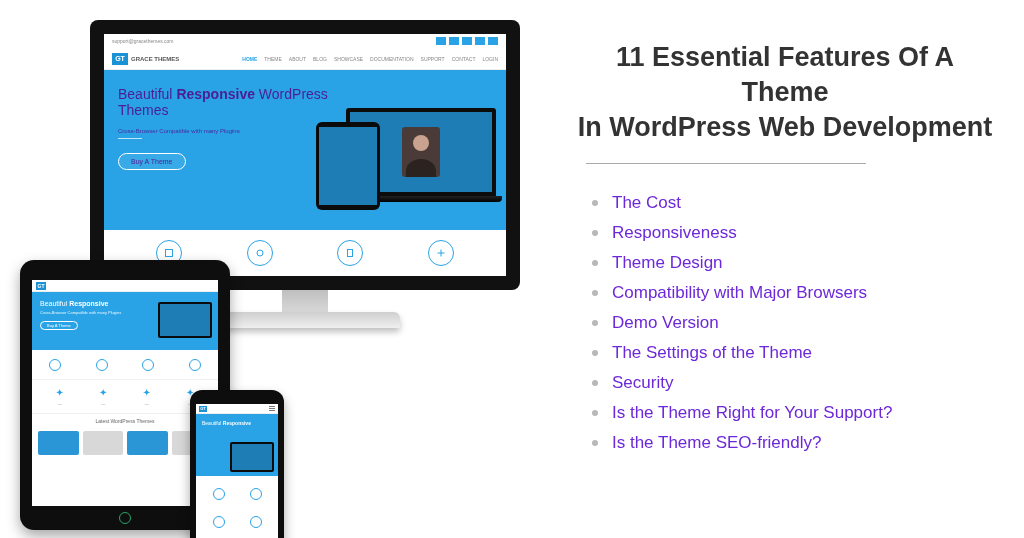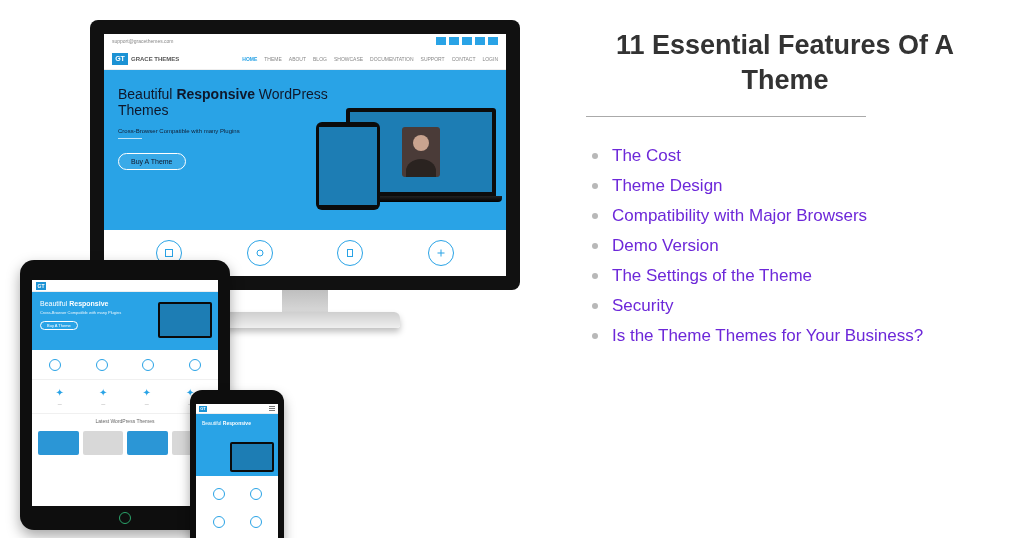--- a/index.html
+++ b/index.html
@@ -18,21 +18,21 @@
     .topstrip .social { display:flex; gap:3px; }
     .topstrip .social span { width:10px; height:8px; background:#29a3e6; }
 
     .navrow { height:22px; background:#fff; border-bottom:1px solid #eee; display:flex; align-items:center; padding:0 8px; gap:6px; }
     .logo { display:flex; align-items:center; gap:3px; }
     .logobox { width:16px; height:12px; background:#1b92d4; color:#fff; font-size:7px; font-weight:bold; display:flex; align-items:center; justify-content:center; }
     .logotext { font-size:6px; color:#555; font-weight:bold; }
     .navlinks { margin-left:auto; display:flex; gap:7px; font-size:5px; color:#888; }
     .navlinks span.active { color:#29a3e6; font-weight:bold; }
 
-    .hero { flex:1; background:#29a3e6; position:relative; padding:16px 14px; color:#0f172a; }
+    .hero { flex:1; background:#29a3e6; position:relative; padding:16px 14px; color:#4c1d95; }
     .hero .h1 { font-size:14px; font-weight:300; }
     .hero .h1 b { font-weight:700; }
     .hero .tagline { font-size:6px; margin-top:10px; opacity:.95; }
     .hero .divider { width:24px; height:1px; background:rgba(255,255,255,.7); margin-top:4px; }
     .hero .cta { display:inline-block; margin-top:14px; border:1px solid #fff; border-radius:11px; padding:4px 12px; font-size:7px; background:rgba(255,255,255,.08); }
 
     .devicepair { position:absolute; right:10px; top:20px; width:180px; height:120px; }
     .dp-lap { position:absolute; right:0; bottom:8px; width:150px; }
     .dp-lap .dp-scr { height:88px; background:#0c0c0c; border-radius:3px 3px 0 0; padding:4px; }
     .dp-lap .dp-scr > div { width:100%; height:100%; background:#1d7db4; display:flex; align-items:center; justify-content:center; }
@@ -77,21 +77,21 @@
     .phone .pnav .mbtn { margin-left:auto; width:6px; height:5px; display:flex; flex-direction:column; justify-content:space-between; }
     .phone .pnav .mbtn span { height:1px; background:#777; }
     .phone .phero { height:62px; background:#29a3e6; position:relative; padding:6px; color:#fff; }
     .phone .phero .ptxt { font-size:5px; }
     .phone .phero .pdev { position:absolute; right:4px; bottom:4px; width:44px; height:30px; background:#0a0a0a; border-radius:2px; padding:2px; }
     .phone .phero .pdev > div{ width:100%; height:100%; background:#1d7db4; }
     .phone .picons { flex:1; display:grid; grid-template-columns:1fr 1fr; gap:4px; padding:6px; place-items:center; }
     .phone .picons span { width:12px; height:12px; border:1px solid #29a3e6; border-radius:50%; }
 
     
-    .rightcol { position:absolute; left:570px; top:28px; width:430px; color:#3f3f3f; }
+    .rightcol { position:absolute; left:570px; top:40px; width:430px; color:#3f3f3f; }
     .title { font-size:27px; font-weight:600; line-height:1.3; color:#333; text-align:center; }
     .hr { width:280px; height:1px; background:#aaa; margin:18px 0 24px 16px; }
     ul.features { list-style:none; padding-left:22px; }
     ul.features li { position:relative; font-size:17px; color:#6d28d9; padding:5px 0 5px 20px; }
     ul.features li::before { content:""; position:absolute; left:0; top:12px; width:6px; height:6px; background:#b8b8b8; border-radius:50%; }
   </style>
 </head>
 <body>
 
 <div class="stage">
@@ -248,24 +248,27 @@
         </div>
     </div>
 
   </div>
 
 </div>
 
 <div class="rightcol">
   <div class="title">
     <span>11 Essential Features Of A Theme</span><br>
+    <span>In WordPress Web Development</span>
   </div>
   <div class="hr"></div>
   <ul class="features">
     <li>The Cost</li>
+    <li>Responsiveness</li>
     <li>Theme Design</li>
     <li>Compatibility with Major Browsers</li>
     <li>Demo Version</li>
     <li>The Settings of the Theme</li>
     <li>Security</li>
-    <li>Is the Theme Themes for Your Business?</li>
+    <li>Is the Theme Right for Your Support?</li>
+    <li>Is the Theme SEO-friendly?</li>
   </ul>
 </div>
 
 </body></html>

